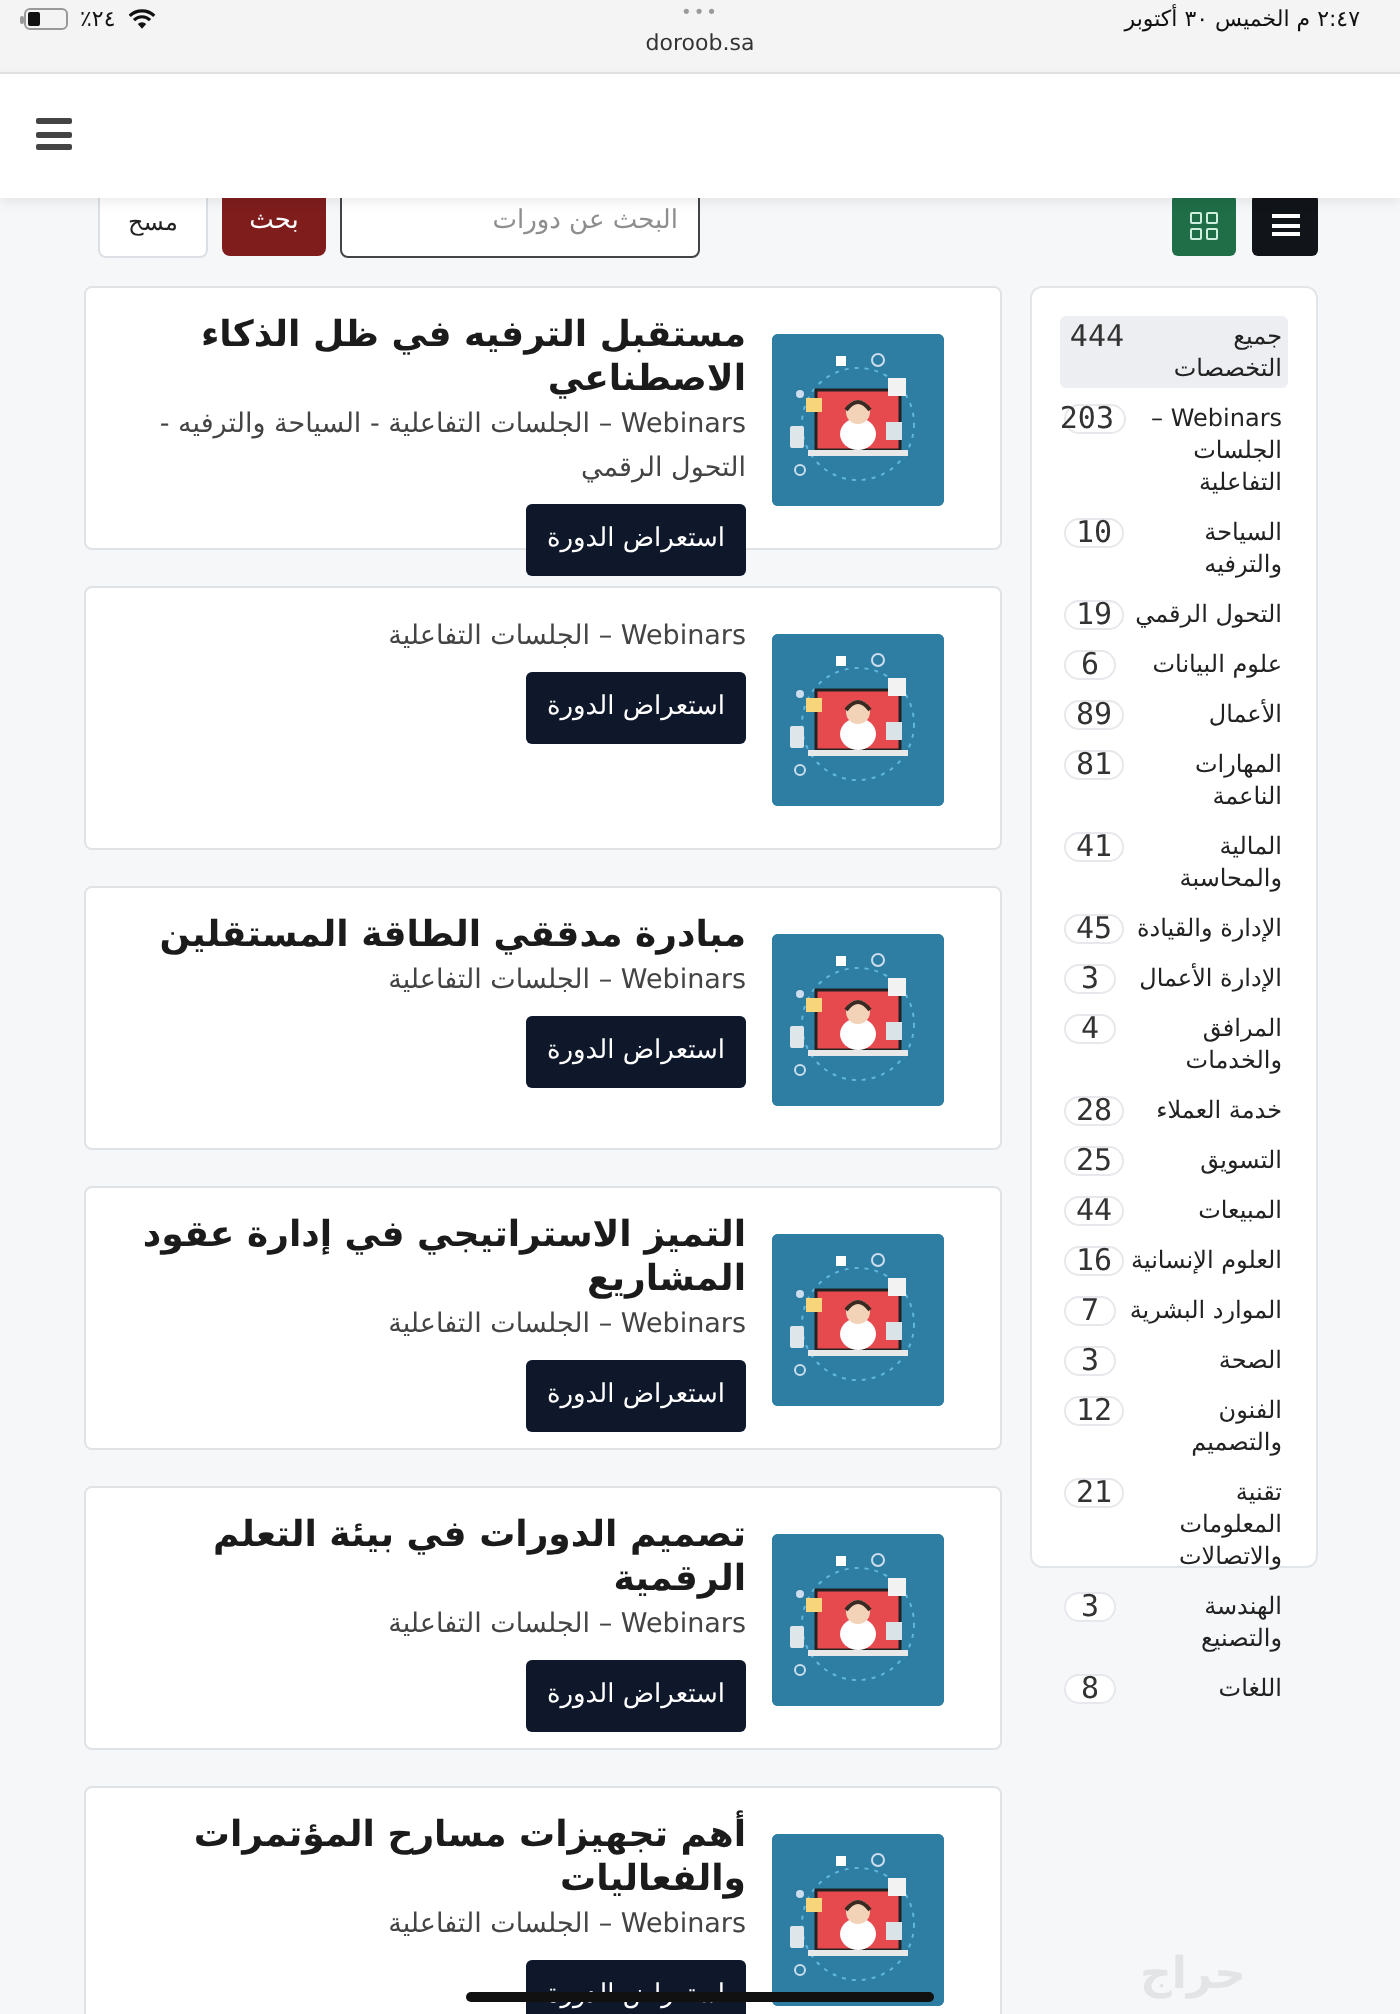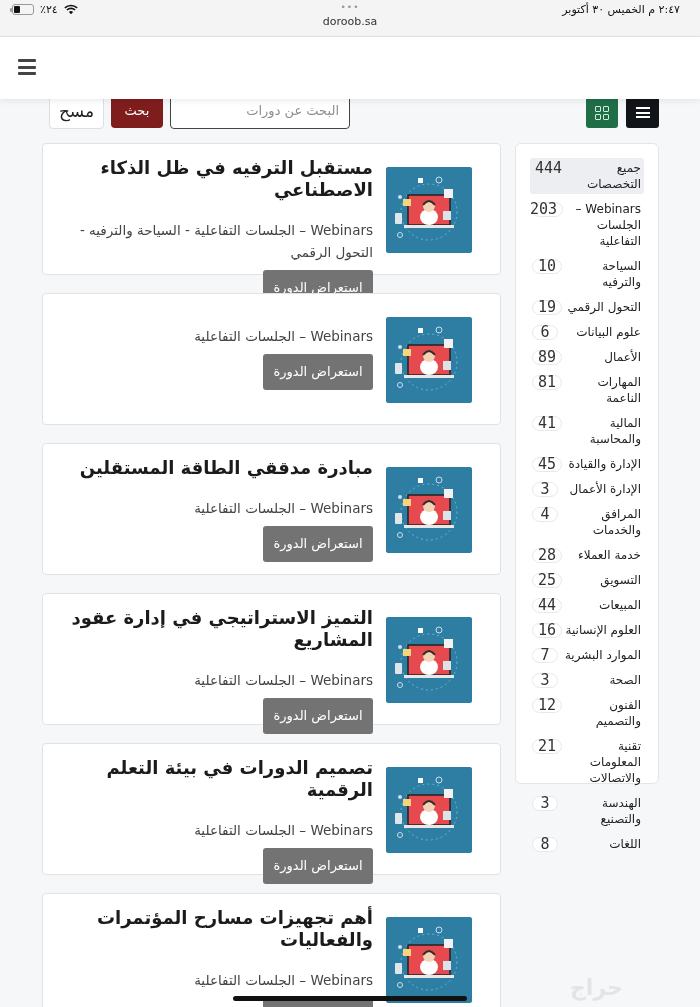--- a/index.html
+++ b/index.html
@@ -18,21 +18,21 @@
   .url { font-size: 11px; color: #333; margin-top: 3px; }
   .sb-right { position: absolute; right: 20px; top: 3px; font-size: 11px; color: #111; direction: rtl; }
 
   
   .site-header { position: absolute; top: 37px; left: 0; width: 700px; height: 62px; background: #fff; box-shadow: 0 2px 6px rgba(0,0,0,0.08); z-index: 2; }
   .menu-toggle { position: absolute; left: 18px; top: 22px; width: 18px; height: 16px; display: flex; flex-direction: column; justify-content: space-between; cursor: pointer; }
   .menu-toggle span { display: block; height: 3px; background: #444; border-radius: 1px; }
 
   
   .toolbar { position: absolute; top: 92px; left: 0; width: 700px; height: 40px; }
-  .btn-clear { position: absolute; left: 49px; top: 0; width: 55px; height: 37px; background: #fff; border: 1px solid #dcdfe3; border-radius: 4px; font-size: 17px; color: #222; display: flex; align-items: center; justify-content: center; }
+  .btn-clear { position: absolute; left: 49px; top: 0; width: 55px; height: 37px; background: #fff; border: 1px solid #dcdfe3; border-radius: 4px; font-size: 12px; color: #222; display: flex; align-items: center; justify-content: center; }
   .btn-search { position: absolute; left: 111px; top: 0; width: 52px; height: 36px; background: #7f1d1d; border-radius: 4px; font-size: 13px; color: #fff; display: flex; align-items: center; justify-content: center; }
   .search-input { position: absolute; left: 170px; top: 0; width: 180px; height: 37px; border: 1px solid #444; border-radius: 4px; background: #fff; font-size: 13px; color: #999; direction: rtl; padding: 0 10px; font-family: "DejaVu Sans", sans-serif; }
   .search-input::placeholder { color: #8e8e8e; }
   .view-grid { position: absolute; left: 586px; top: 5px; width: 32px; height: 31px; background: #1f6e48; border-radius: 3px; display: flex; align-items: center; justify-content: center; }
   .view-list { position: absolute; left: 626px; top: 5px; width: 33px; height: 31px; background: #111418; border-radius: 3px; display: flex; align-items: center; justify-content: center; }
   .grid-ico { display: grid; grid-template-columns: 6px 6px; grid-gap: 2px; }
   .grid-ico i { width: 6px; height: 6px; border: 1.5px solid #cfeedd; border-radius: 1px; display: block; }
   .list-ico { width: 14px; height: 11px; display: flex; flex-direction: column; justify-content: space-between; }
   .list-ico i { display: block; height: 2px; background: #fff; }
 
@@ -43,22 +43,22 @@
   .cat-label { max-width: 78px; }
   .cat-count { font-family: "DejaVu Sans Mono", monospace; font-size: 15px; color: #333; background: #fff; border: 1px solid #e6e8eb; border-radius: 8px; padding: 0 5px; min-width: 26px; text-align: center; line-height: 13px; margin-top: 1px; }
   .cat.active .cat-count { background: #eceef1; border-color: #eceef1; }
 
   
   .courses { position: absolute; left: 42px; top: 143px; width: 459px; }
   .card { position: relative; width: 459px; height: 132px; background: #fff; border: 1px solid #e0e3e6; border-radius: 4px; margin-bottom: 18px; }
   .thumb { position: absolute; right: 28px; top: 23px; width: 86px; height: 86px; background: #2e7ea4; border-radius: 3px; overflow: hidden; }
   .card-body { position: absolute; right: 127px; top: 13px; width: 315px; direction: rtl; text-align: right; }
   .card-title { font-size: 18px; font-weight: bold; color: #1b1b1b; line-height: 22px; }
-  .card-cat { font-size: 13.5px; color: #444; line-height: 22px; margin-top: 18px; }
-  .card-btn { display: inline-block; margin-top: 7px; width: 110px; height: 36px; background: #737373; color: #fff; border-radius: 3px; font-size: 13px; line-height: 36px; text-align: center; cursor: pointer; }
+  .card-cat { font-size: 13.5px; color: #444; line-height: 22px; }
+  .card-btn { display: inline-block; margin-top: 7px; width: 110px; height: 36px; background: #0f172a; color: #fff; border-radius: 3px; font-size: 13px; line-height: 36px; text-align: center; cursor: pointer; }
 
   .home-indicator { position: absolute; left: 233px; top: 996px; width: 234px; height: 5px; background: #111; border-radius: 3px; }
   .watermark { position: absolute; left: 570px; top: 975px; font-size: 22px; color: #e2e4e6; font-weight: bold; direction: rtl; }
 </style>
 </head>
 <body>
 
 <div class="statusbar">
   <div class="sb-left">
     <span class="battery"></span>

